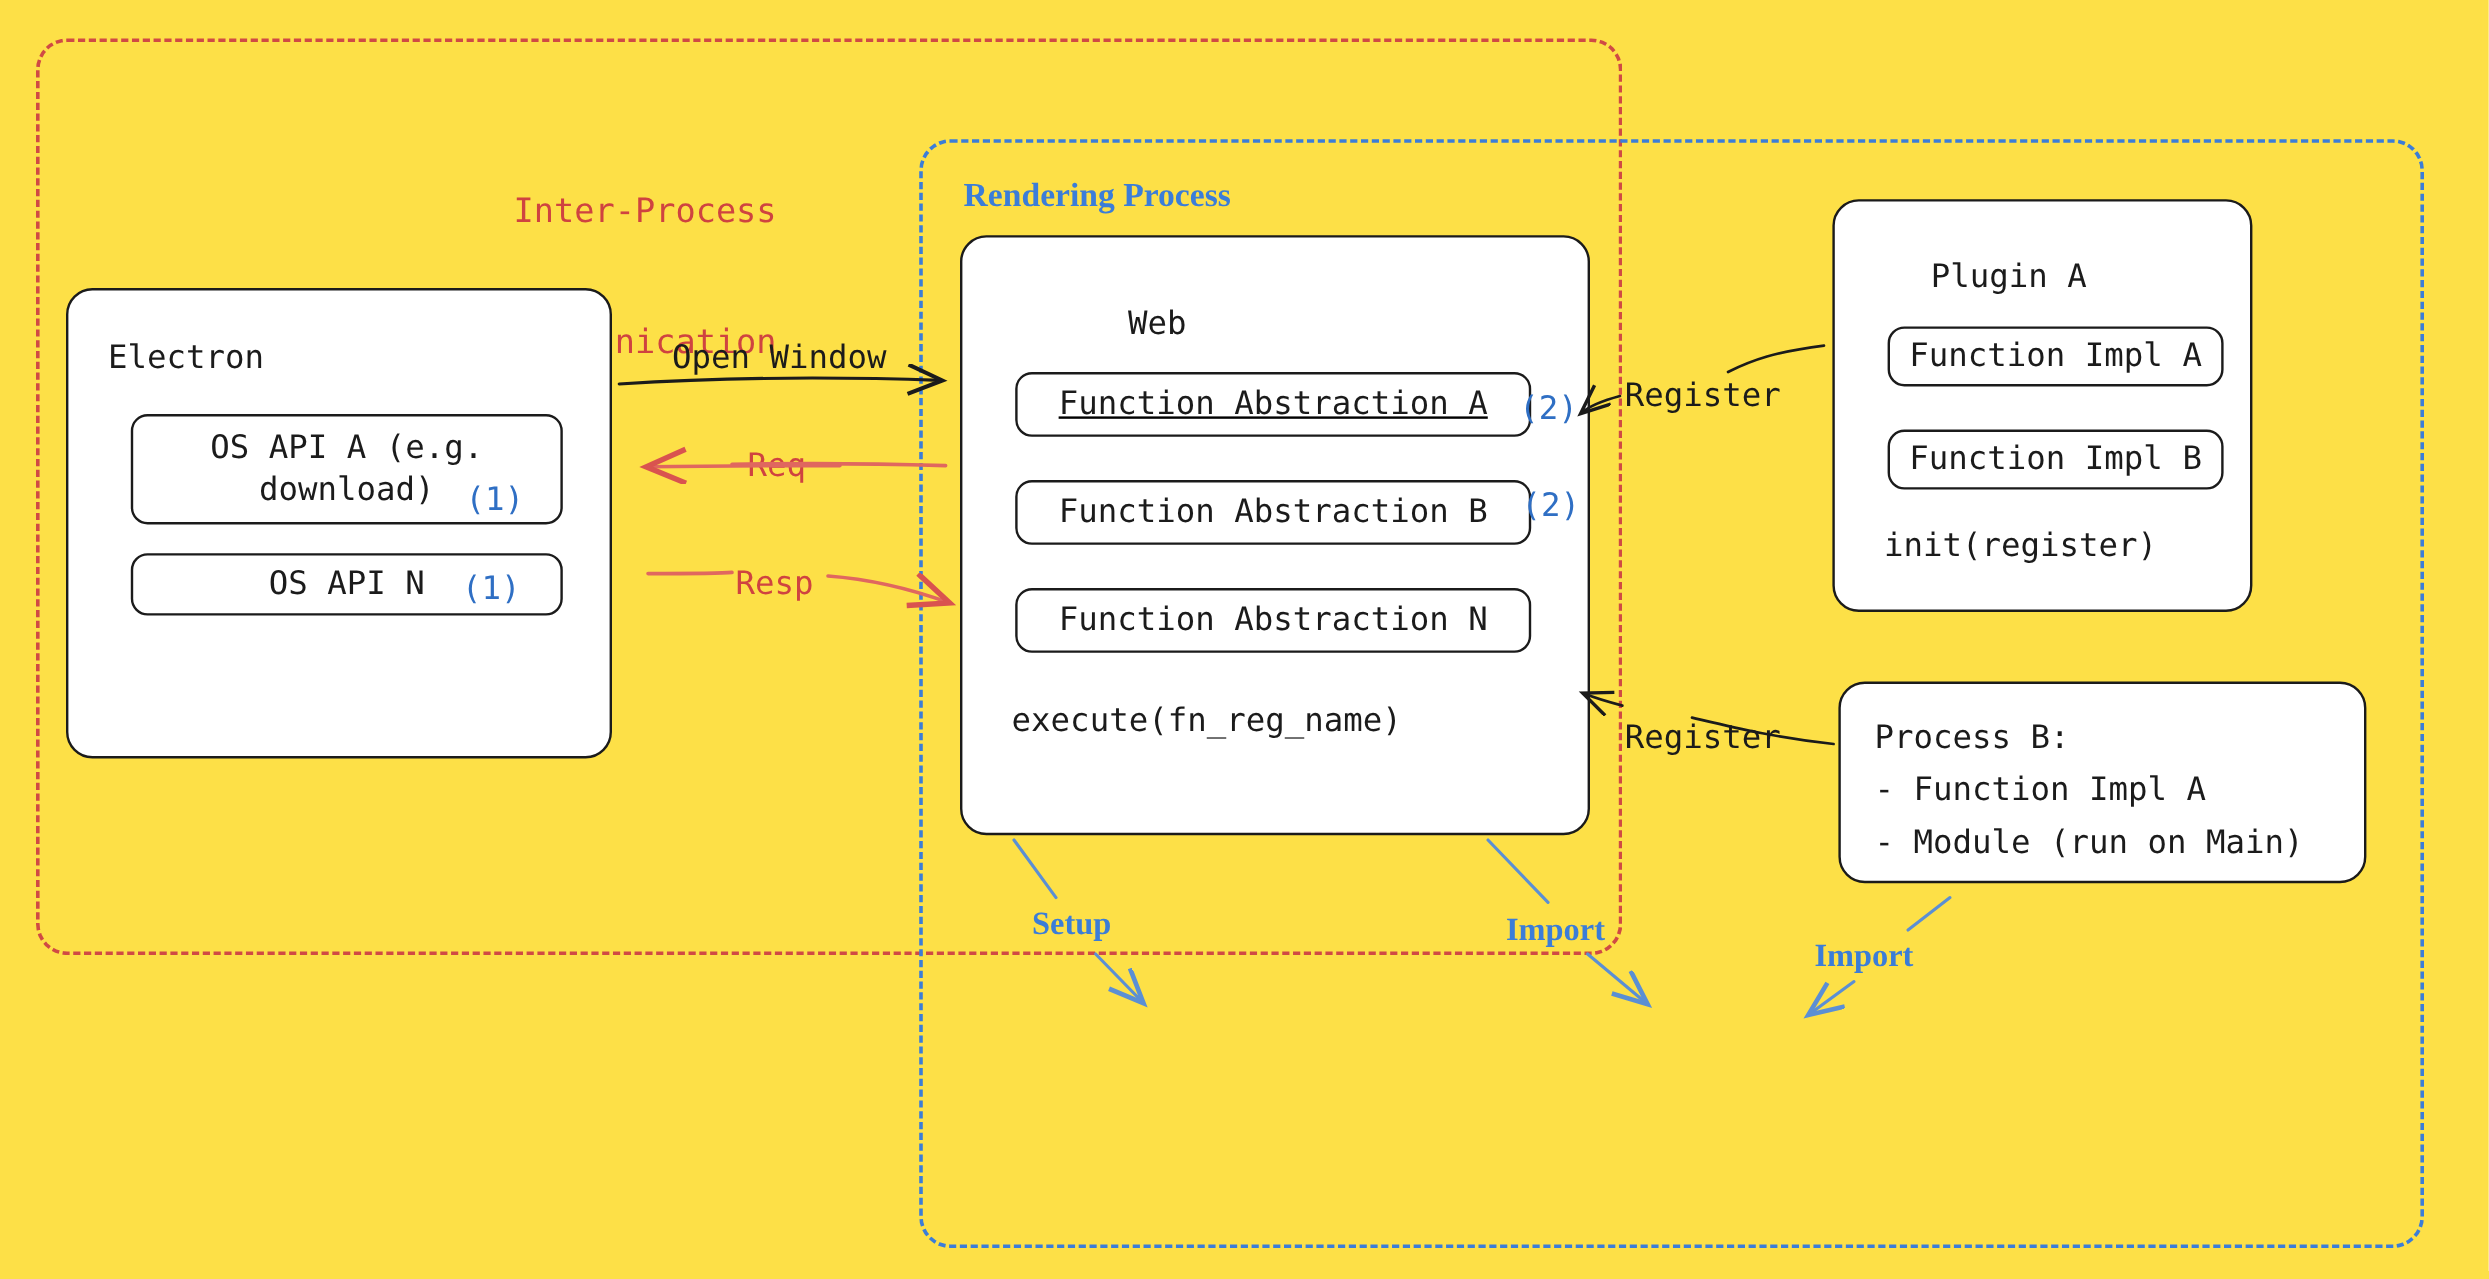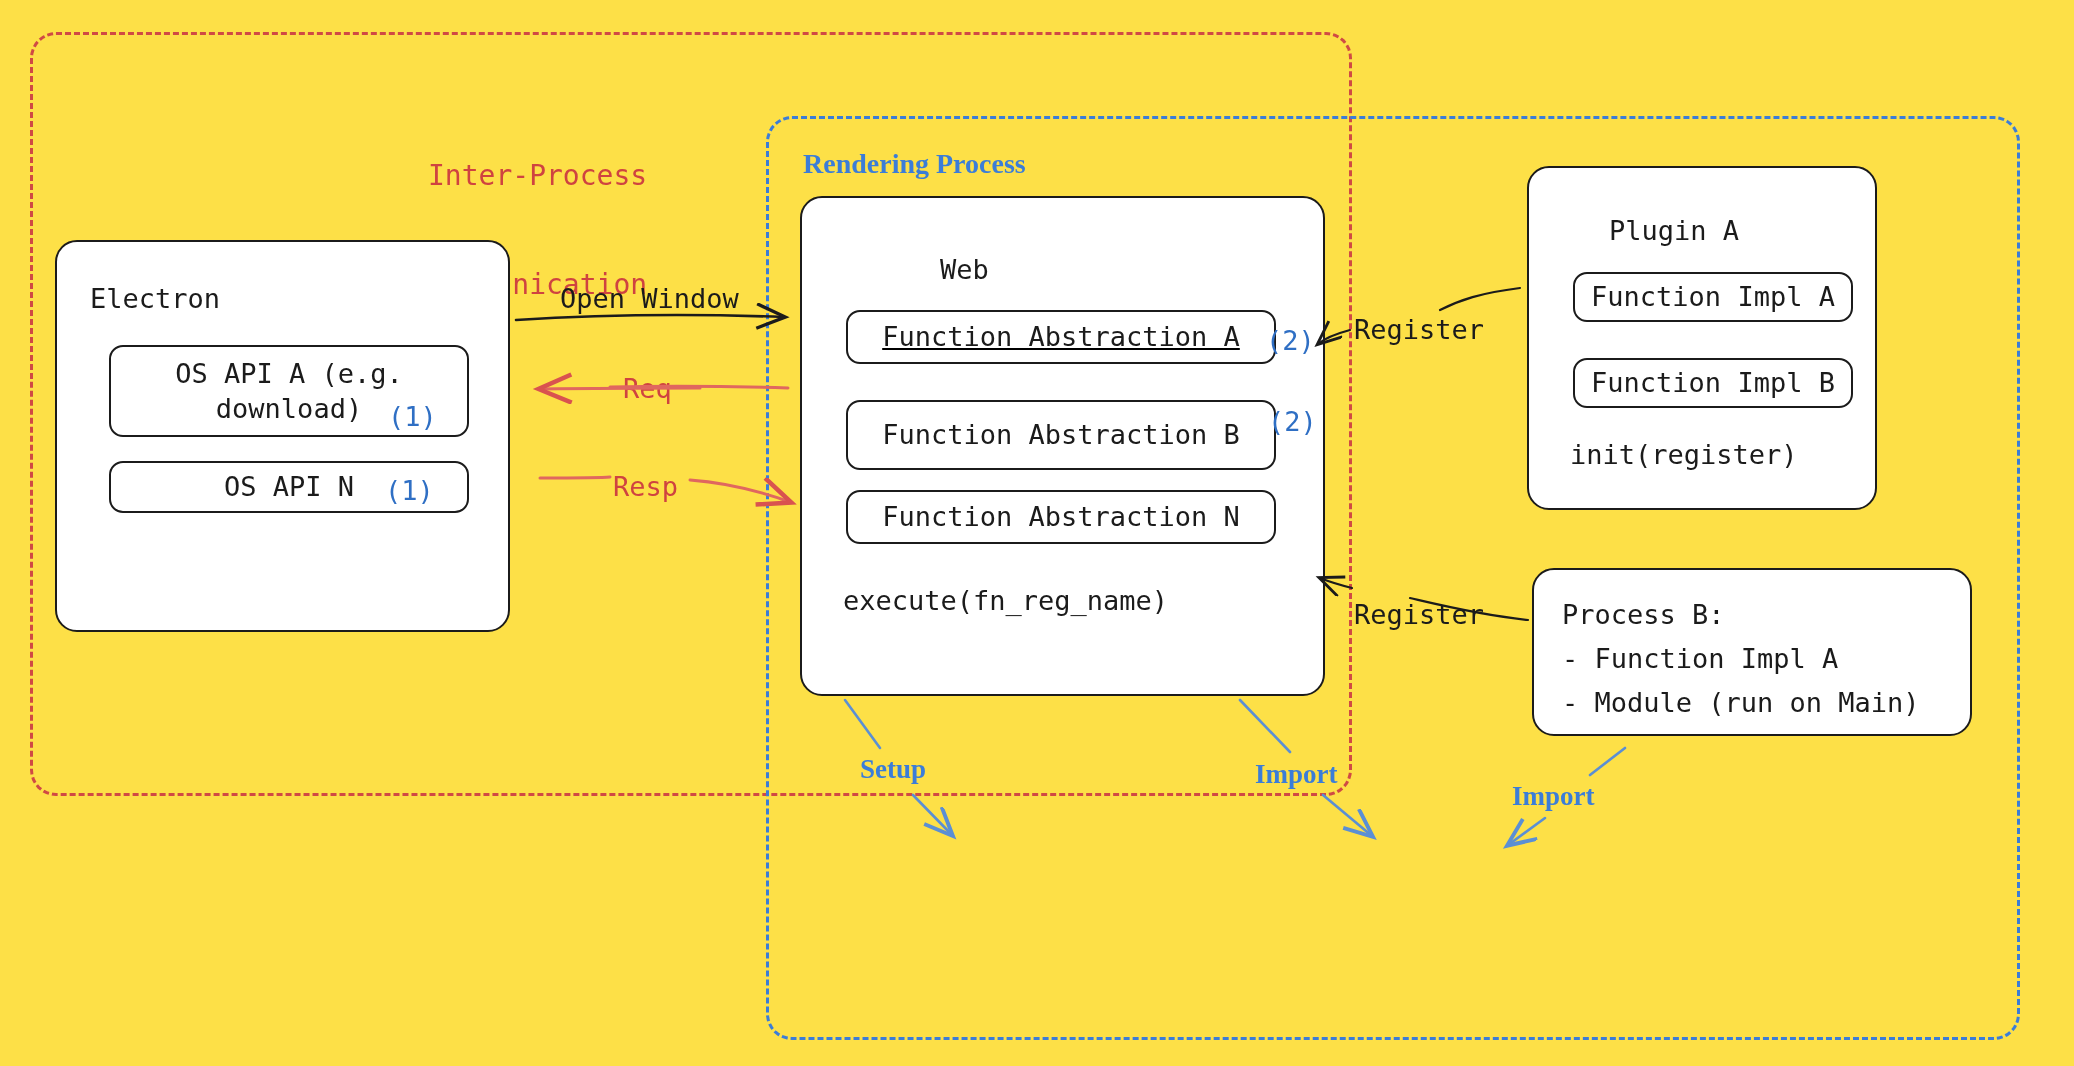--- a/index.html
+++ b/index.html
@@ -116,21 +116,21 @@
 
   <div class="abs box" style="left:800px; top:196px; width:525px; height:500px;"></div>
 
   <div class="abs t title-box" style="left:940px; top:252px;">Web</div>
 
   <div class="abs box-inner" style="left:832px; top:310px; width:430px; height:54px;text-decoration:underline;">
     <span class="t label-inner">Function Abstraction A</span>
   </div>
   <div class="abs t t-blue marker" style="left:1266px; top:323px;">(2)</div>
 
-  <div class="abs box-inner" style="left:832px; top:400px; width:430px; height:70px;">
+  <div class="abs box-inner" style="left:832px; top:400px; width:430px; height:54px;">
     <span class="t label-inner">Function Abstraction B</span>
   </div>
   <div class="abs t t-blue marker" style="left:1268px; top:404px;">(2)</div>
 
   <div class="abs box-inner" style="left:832px; top:490px; width:430px; height:54px;">
     <span class="t label-inner">Function Abstraction N</span>
   </div>
 
   <div class="abs t title-box" style="left:843px; top:583px;">execute(fn_reg_name)</div>
 

